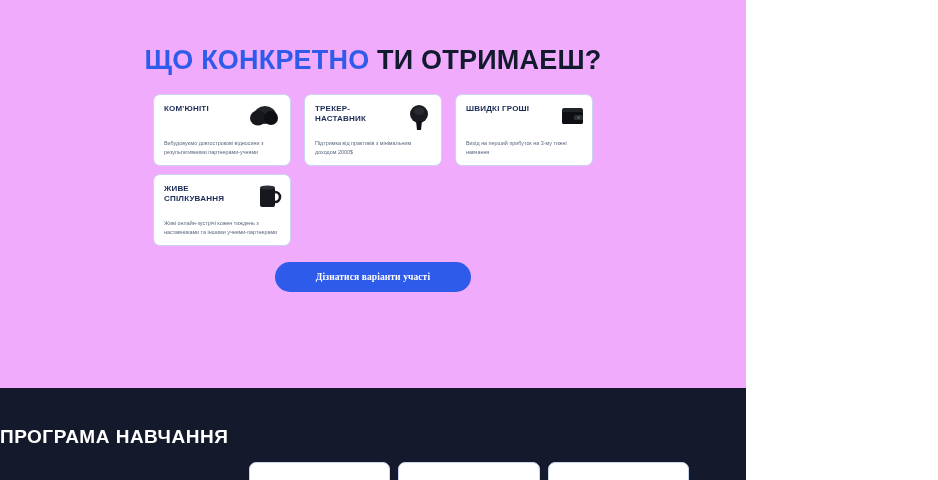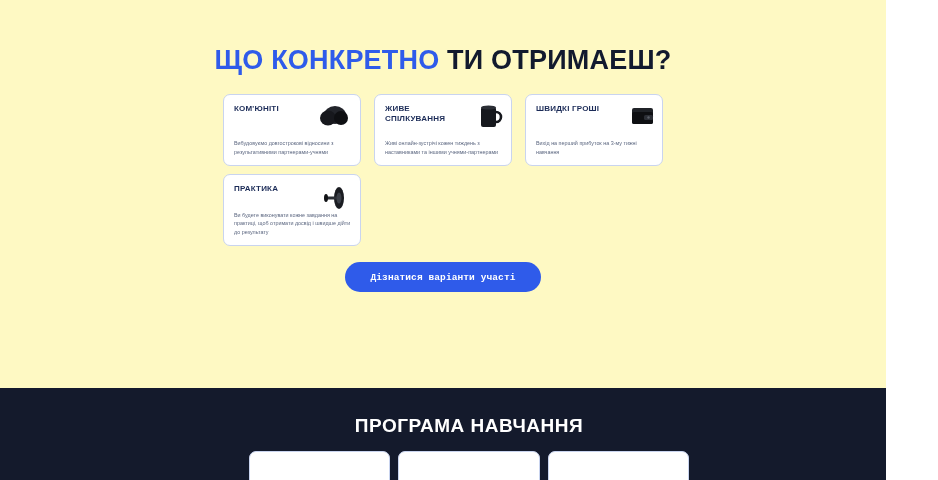--- a/index.html
+++ b/index.html
@@ -8,23 +8,23 @@
   }
   body {
     width: 938px;
     height: 480px;
     background: #ffffff;
     font-family: "Liberation Sans", sans-serif;
     overflow: hidden;
   }
   .page {
     position: relative;
-    width: 886px;
+    width: 746px;
     height: 480px;
-    background: #fef9c3;
+    background: #f0abfc;
     overflow: hidden;
   }
   
   .hero-title {
     text-align: center;
     font-size: 27px;
     font-weight: 700;
     letter-spacing: 0.2px;
     padding-top: 27px;
     color: #121a2e;
@@ -101,42 +101,41 @@
     display: flex;
     justify-content: center;
   }
   .cta {
     width: 196px;
     height: 30px;
     border-radius: 16px;
     background: #2f5bea;
     color: #ffffff;
     border: none;
-    font-family: Liberation Mono, monospace;
+    font-family: Liberation Serif, serif;
     font-size: 9.5px;
     font-weight: 700;
     cursor: pointer;
     letter-spacing: 0.1px;
   }
   
   .dark {
     position: absolute;
     left: 0;
     bottom: 0;
     width: 938px;
     height: 92px;
     background: #141a2c;
   }
   .dark-title {
-    text-align: center;
     color: #ffffff;
     font-size: 19px;
     font-weight: 700;
     letter-spacing: 0.5px;
-    padding-top: 27px;
+    padding-top: 38px;
     text-transform: uppercase;
   }
   .dark-cards {
     width: 440px;
     margin: 14px auto 0 auto;
     display: grid;
     grid-template-columns: repeat(3, 1fr);
     gap: 8px;
   }
   .dark-card {
@@ -165,58 +164,57 @@
             <ellipse cx="20" cy="17" rx="8" ry="7.5" fill="#17181d"></ellipse>
             <ellipse cx="33" cy="17" rx="7" ry="7" fill="#0e0f12"></ellipse>
           </svg>
       </div>
       <div class="card-text">Вибудовуємо довгострокові відносини з результативними партнерами-учнями</div>
     </div>
 
 
 
 
-
-    <div class="card">
-      <div class="card-title">ЖИВЕ СПІЛКУВАННЯ</div>
-      <div class="card-visual">
-        <svg viewBox="0 0 46 34">
-            <rect x="22" y="6" width="15" height="20" rx="2" fill="#16181d"></rect>
-            <path d="M37 11 a5 5 0 0 1 0 10" fill="none" stroke="#16181d" stroke-width="2.6"></path>
-            <ellipse cx="29.5" cy="6.5" rx="7.5" ry="2" fill="#2b2e35"></ellipse>
-          </svg>
-      </div>
-      <div class="card-text">Живі онлайн-зустрічі кожен тиждень з наставниками та іншими учнями-партнерами</div>
+    <div class="card">
+      <div class="card-title">ТРЕКЕР-НАСТАВНИК</div>
+      <div class="card-visual">
+        <svg viewBox="0 0 46 34">
+            <ellipse cx="30" cy="13" rx="9" ry="9" fill="#191b20"></ellipse>
+            <path d="M27 20 L33 20 L32 29 L28 29 Z" fill="#101114"></path>
+            <ellipse cx="30" cy="10" rx="5" ry="4" fill="#34373f" opacity="0.6"></ellipse>
+          </svg>
+      </div>
+      <div class="card-text">Підтримка від практиків з мінімальним доходом 2000$</div>
     </div>
 
     <div class="card">
       <div class="card-title">ШВИДКІ ГРОШІ</div>
       <div class="card-visual">
         <svg viewBox="0 0 46 34">
             <rect x="22" y="7" width="21" height="16" rx="2" fill="#202328"></rect>
             <rect x="22" y="11" width="21" height="12" rx="2" fill="#0e0f12"></rect>
             <rect x="34" y="14" width="9" height="5" rx="1.5" fill="#2c2f36"></rect>
             <circle cx="38.5" cy="16.5" r="1.2" fill="#5b5f68"></circle>
           </svg>
       </div>
       <div class="card-text">Вихід на перший прибуток на 3-му тижні навчання</div>
     </div>
 
     <div class="card">
-      <div class="card-title">ПРАКТИКА</div>
-      <div class="card-visual">
-        <svg viewBox="0 0 46 34">
-            <ellipse cx="31" cy="17" rx="5" ry="11" fill="#1a1c21"></ellipse>
-            <rect x="18" y="15.5" width="13" height="3" fill="#2b2e35"></rect>
-            <ellipse cx="18" cy="17" rx="2" ry="4" fill="#111316"></ellipse>
-            <ellipse cx="31" cy="17" rx="2.5" ry="5.5" fill="#3b3f47"></ellipse>
-          </svg>
-      </div>
-      <div class="card-text">Ви будете виконувати кожне завдання на практиці, щоб отримати досвід і швидше дійти до результату</div>
-    </div>
+      <div class="card-title">ЖИВЕ СПІЛКУВАННЯ</div>
+      <div class="card-visual">
+        <svg viewBox="0 0 46 34">
+            <rect x="22" y="6" width="15" height="20" rx="2" fill="#16181d"></rect>
+            <path d="M37 11 a5 5 0 0 1 0 10" fill="none" stroke="#16181d" stroke-width="2.6"></path>
+            <ellipse cx="29.5" cy="6.5" rx="7.5" ry="2" fill="#2b2e35"></ellipse>
+          </svg>
+      </div>
+      <div class="card-text">Живі онлайн-зустрічі кожен тиждень з наставниками та іншими учнями-партнерами</div>
+    </div>
+
 
 
   </div>
 
   <div class="cta-wrap">
     <button class="cta">Дізнатися варіанти участі</button>
   </div>
 
   <div class="dark">
     <div class="dark-title">ПРОГРАМА НАВЧАННЯ</div>

